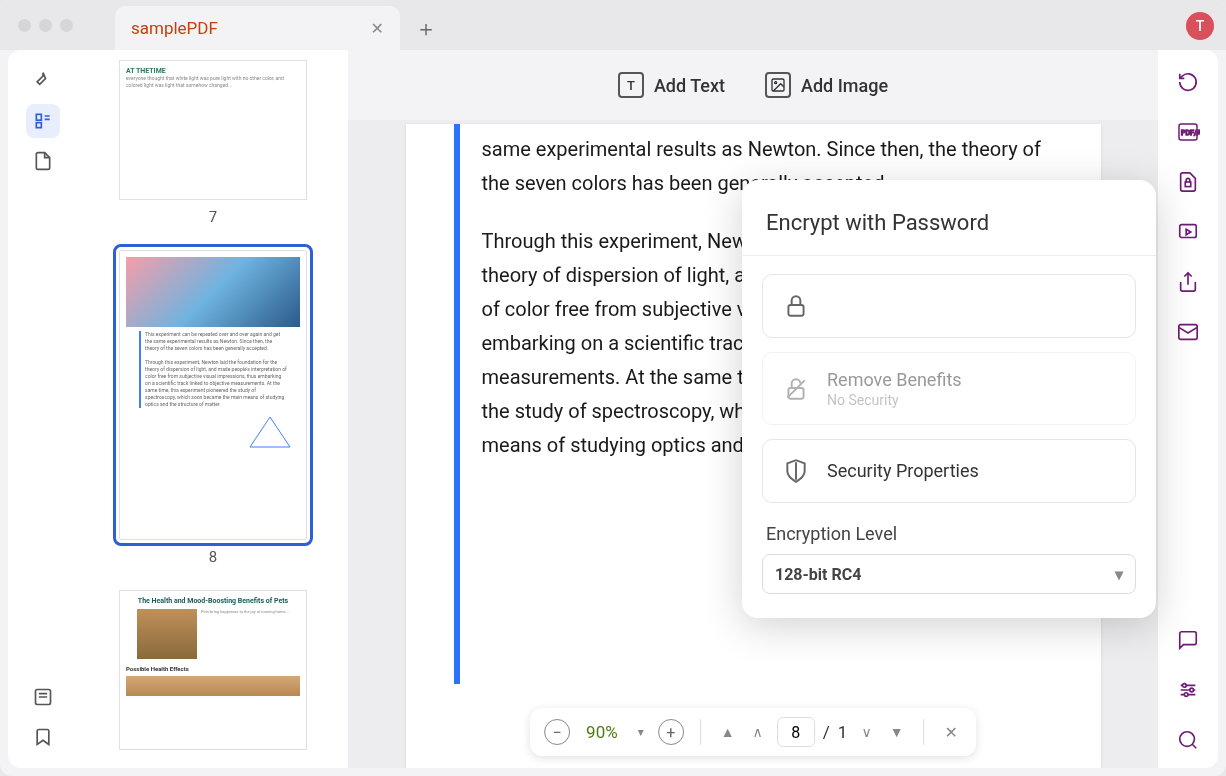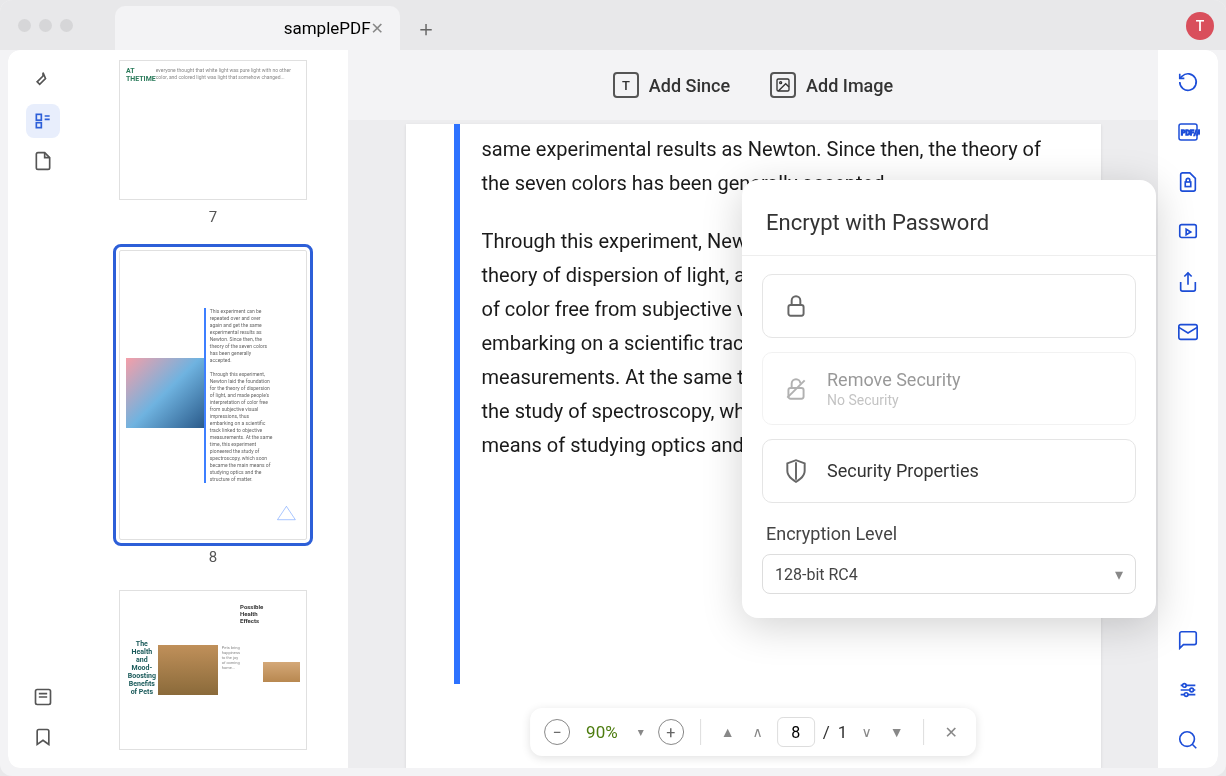--- a/index.html
+++ b/index.html
@@ -4,34 +4,34 @@
 <style>
   * { box-sizing: border-box; margin: 0; padding: 0; font-family: -apple-system, BlinkMacSystemFont, "Segoe UI", Roboto, sans-serif; }
   body { background: #e8e8ea; width: 1226px; height: 776px; overflow: hidden; position: relative; }
   
   .window { position: absolute; inset: 0; background: #f3f3f5; border-radius: 12px; overflow: hidden; }
   
   .titlebar { height: 50px; display: flex; align-items: center; padding: 0 10px; background: #e8e8ea; position: relative; }
   .traffic { display: flex; gap: 8px; padding-left: 8px; }
   .dot { width: 13px; height: 13px; border-radius: 50%; background: #d6d6d8; }
   .tab { position: absolute; left: 115px; top: 6px; height: 44px; width: 285px; background: #f3f3f5; border-radius: 10px 10px 0 0; display: flex; align-items: center; padding: 0 16px; justify-content: space-between; }
-  .tab-title { font-size: 17px; color: #000000; flex:1; text-align:right;}
+  .tab-title { font-size: 17px; color: #c2410c; flex:1; text-align:left;}
   .tab-close { color: #888; font-size: 16px; cursor:pointer;}
   .tab-add { position:absolute; left: 415px; font-size: 22px; color: #666; top: 14px;}
   .avatar { position: absolute; right: 12px; top: 12px; width: 28px; height: 28px; border-radius: 50%; background: #d94f5c; color: #fff; display:flex; align-items:center; justify-content:center; font-size:14px; font-weight:500;}
   
   .content { position: absolute; top: 50px; left: 0; right: 0; bottom: 0; background: #f3f3f5; display: flex; border-radius: 12px; margin: 0 8px 8px 8px; overflow:hidden;}
   
   .left-rail { width: 70px; background: #fff; display: flex; flex-direction: column; align-items: center; padding-top: 14px; gap: 6px; border-radius: 12px 0 0 12px;}
   .rail-btn { width: 34px; height: 34px; border-radius: 8px; display:flex; align-items:center; justify-content:center; color:#555; cursor:pointer;}
   .rail-btn.active { background: #e8eefc; color:#2d5fd8;}
   .rail-spacer { flex:1; }
   
   .thumbs { width: 270px; background: #fff; overflow-y: auto; padding: 10px 18px; display:flex; flex-direction:column; align-items:center; gap:8px;}
-  .thumb { width: 188px; background:#fff; border:1px solid #e0e0e0; display:flex; flex-direction:row; align-items:center; padding:6px; font-size:6px; color:#555;}
+  .thumb { width: 188px; background:#fff; border:1px solid #e0e0e0; display:flex; flex-direction:column; align-items:center; padding:6px; font-size:6px; color:#555;}
   .thumb.selected { outline: 3px solid #2d5fd8; outline-offset: 3px; border-radius:2px;}
   .thumb-img-area { width: 100%; height: 70px; background: linear-gradient(135deg,#f59ea8,#6fb3e0,#2a5a8a); margin-bottom:4px;}
   .thumb-label { font-size: 15px; color:#555; margin-bottom:16px;}
   .thumb7 { height: 140px; }
   .thumb8 { height: 290px;}
   .thumb9 { height: 160px;}
   
   .main { flex: 1; background: #ededef; display:flex; flex-direction:column; position:relative;}
   .top-tools { height: 70px; display:flex; align-items:center; justify-content:center; gap:40px; background:#f3f3f5;}
   .tool-btn { display:flex; align-items:center; gap:10px; font-size:18px; font-weight:500; color:#333; cursor:pointer;}
@@ -46,33 +46,33 @@
   .bottom-bar { position:absolute; bottom: 12px; left: 50%; transform:translateX(-50%); height: 48px; background:#fff; border-radius: 12px; box-shadow: 0 2px 10px rgba(0,0,0,0.12); display:flex; align-items:center; padding: 0 14px; gap:10px;}
   .bb-btn { width:26px; height:26px; border-radius:50%; border:1.5px solid #888; display:flex; align-items:center; justify-content:center; color:#666; font-size:16px; cursor:pointer;}
   .bb-zoom { font-size:17px; color:#4d7c0f; padding: 0 6px;}
   .bb-chev { color:#888; font-size:12px; padding:0 4px;}
   .bb-div { width:1px; height:26px; background:#ddd; margin:0 6px;}
   .bb-nav { color:#888; font-size:14px; padding:0 4px; cursor:pointer;}
   .bb-page { display:flex; align-items:center; gap:8px; font-size:17px; color:#333;}
   .bb-page input { width:38px; height:30px; border:1px solid #ddd; border-radius:6px; text-align:center; font-size:16px;}
   
   .right-rail { width: 60px; background:#fff; display:flex; flex-direction:column; align-items:center; padding-top:18px; gap:22px; border-radius: 0 12px 12px 0;}
-  .rr-btn { width:28px; height:28px; color:#1d4ed8; display:flex; align-items:center; justify-content:center; cursor:pointer;text-align:right;}
+  .rr-btn { width:28px; height:28px; color:#701a75; display:flex; align-items:center; justify-content:center; cursor:pointer;text-align:right;}
   
   .panel { position:absolute; right: 70px; top: 180px; width: 414px; background:#fff; border-radius: 16px; box-shadow: 0 8px 40px rgba(0,0,0,0.18); padding: 30px 20px 24px 20px;}
   .panel-title { font-size: 22px; color:#333; margin-bottom: 20px; padding-left:4px;}
   .panel-div { height:1px; background:#eee; margin: 0 -20px 18px -20px;}
   .panel-item { border:1px solid #e5e5e5; border-radius:10px; padding: 16px 18px; margin-bottom:14px; display:flex; align-items:center; gap:16px; cursor:pointer;}
   .panel-item.selected { border: 3px solid #2d5fd8; padding: 14px 16px;}
   .panel-item.disabled { opacity:0.5;}
   .panel-icon { width:30px; height:30px; color:#666; flex-shrink:0; display:flex; align-items:center; justify-content:center;}
   .panel-item-title { font-size:18px; color:#333; margin-bottom:2px;}
   .panel-item-sub { font-size:14px; color:#888;}
   .panel-label { font-size:18px; color:#444; margin: 20px 0 10px 4px;}
-  .panel-select { width:100%; height:40px; border:1px solid #ddd; border-radius:8px; padding:0 12px; font-size:16px; color:#444; display:flex; align-items:center; justify-content:space-between;}
+  .panel-select { width:100%; height:40px; border:1px solid #ddd; border-radius:8px; padding:0 12px; font-size:16px; color:#444; display:flex; align-items:center; justify-content:space-between;font-weight:bold;}
   
   .scrollbar-track { position:absolute; right: 326px; top: 60px; width: 8px; height: 640px;}
   .scrollbar-thumb { position:absolute; top: 320px; width:6px; height:140px; background:#c8c8ca; border-radius:3px;}
 </style>
 </head>
 <body>
 
 <div class="window">
   <div class="titlebar">
     <div class="traffic">
@@ -151,21 +151,21 @@
         </div>
         <div style="font-size:6px;font-weight:bold;align-self:flex-start;margin-top:6px;color:#333;">Possible Health Effects</div>
         <div style="width:100%;height:20px;background:linear-gradient(#d4a878,#b88850);margin-top:4px;"></div>
       </div>
     </div>
 
     <div class="main">
       <div class="top-tools">
         <div class="tool-btn">
           <span class="tool-icon">T</span>
-          <span>Add Since</span>
+          <span>Add Text</span>
         </div>
         <div class="tool-btn">
           <span class="tool-icon">
             <svg width="16" height="16" viewBox="0 0 24 24" fill="none" stroke="currentColor" stroke-width="2">
                 <rect x="3" y="3" width="18" height="18" rx="2"></rect>
                 <circle cx="8.5" cy="8.5" r="1.5"></circle>
                 <polyline points="21 15 16 10 5 21"></polyline>
               </svg>
           </span>
           <span>Add Image</span>
@@ -286,21 +286,21 @@
 
     <div class="panel-item disabled">
       <div class="panel-icon">
         <svg width="26" height="26" viewBox="0 0 24 24" fill="none" stroke="currentColor" stroke-width="1.8">
             <rect x="5" y="11" width="14" height="10" rx="2"></rect>
             <path d="M8 11V7a4 4 0 0 1 8 0"></path>
             <line x1="4" y1="20" x2="20" y2="4"></line>
           </svg>
       </div>
       <div>
-        <div class="panel-item-title">Remove Security</div>
+        <div class="panel-item-title">Remove Benefits</div>
         <div class="panel-item-sub">No Security</div>
       </div>
     </div>
 
     <div class="panel-item">
       <div class="panel-icon">
         <svg width="26" height="26" viewBox="0 0 24 24" fill="none" stroke="currentColor" stroke-width="1.8">
             <path d="M12 22s8-4 8-10V5l-8-3-8 3v7c0 6 8 10 8 10z"></path>
             <line x1="12" y1="4" x2="12" y2="20"></line>
           </svg>

